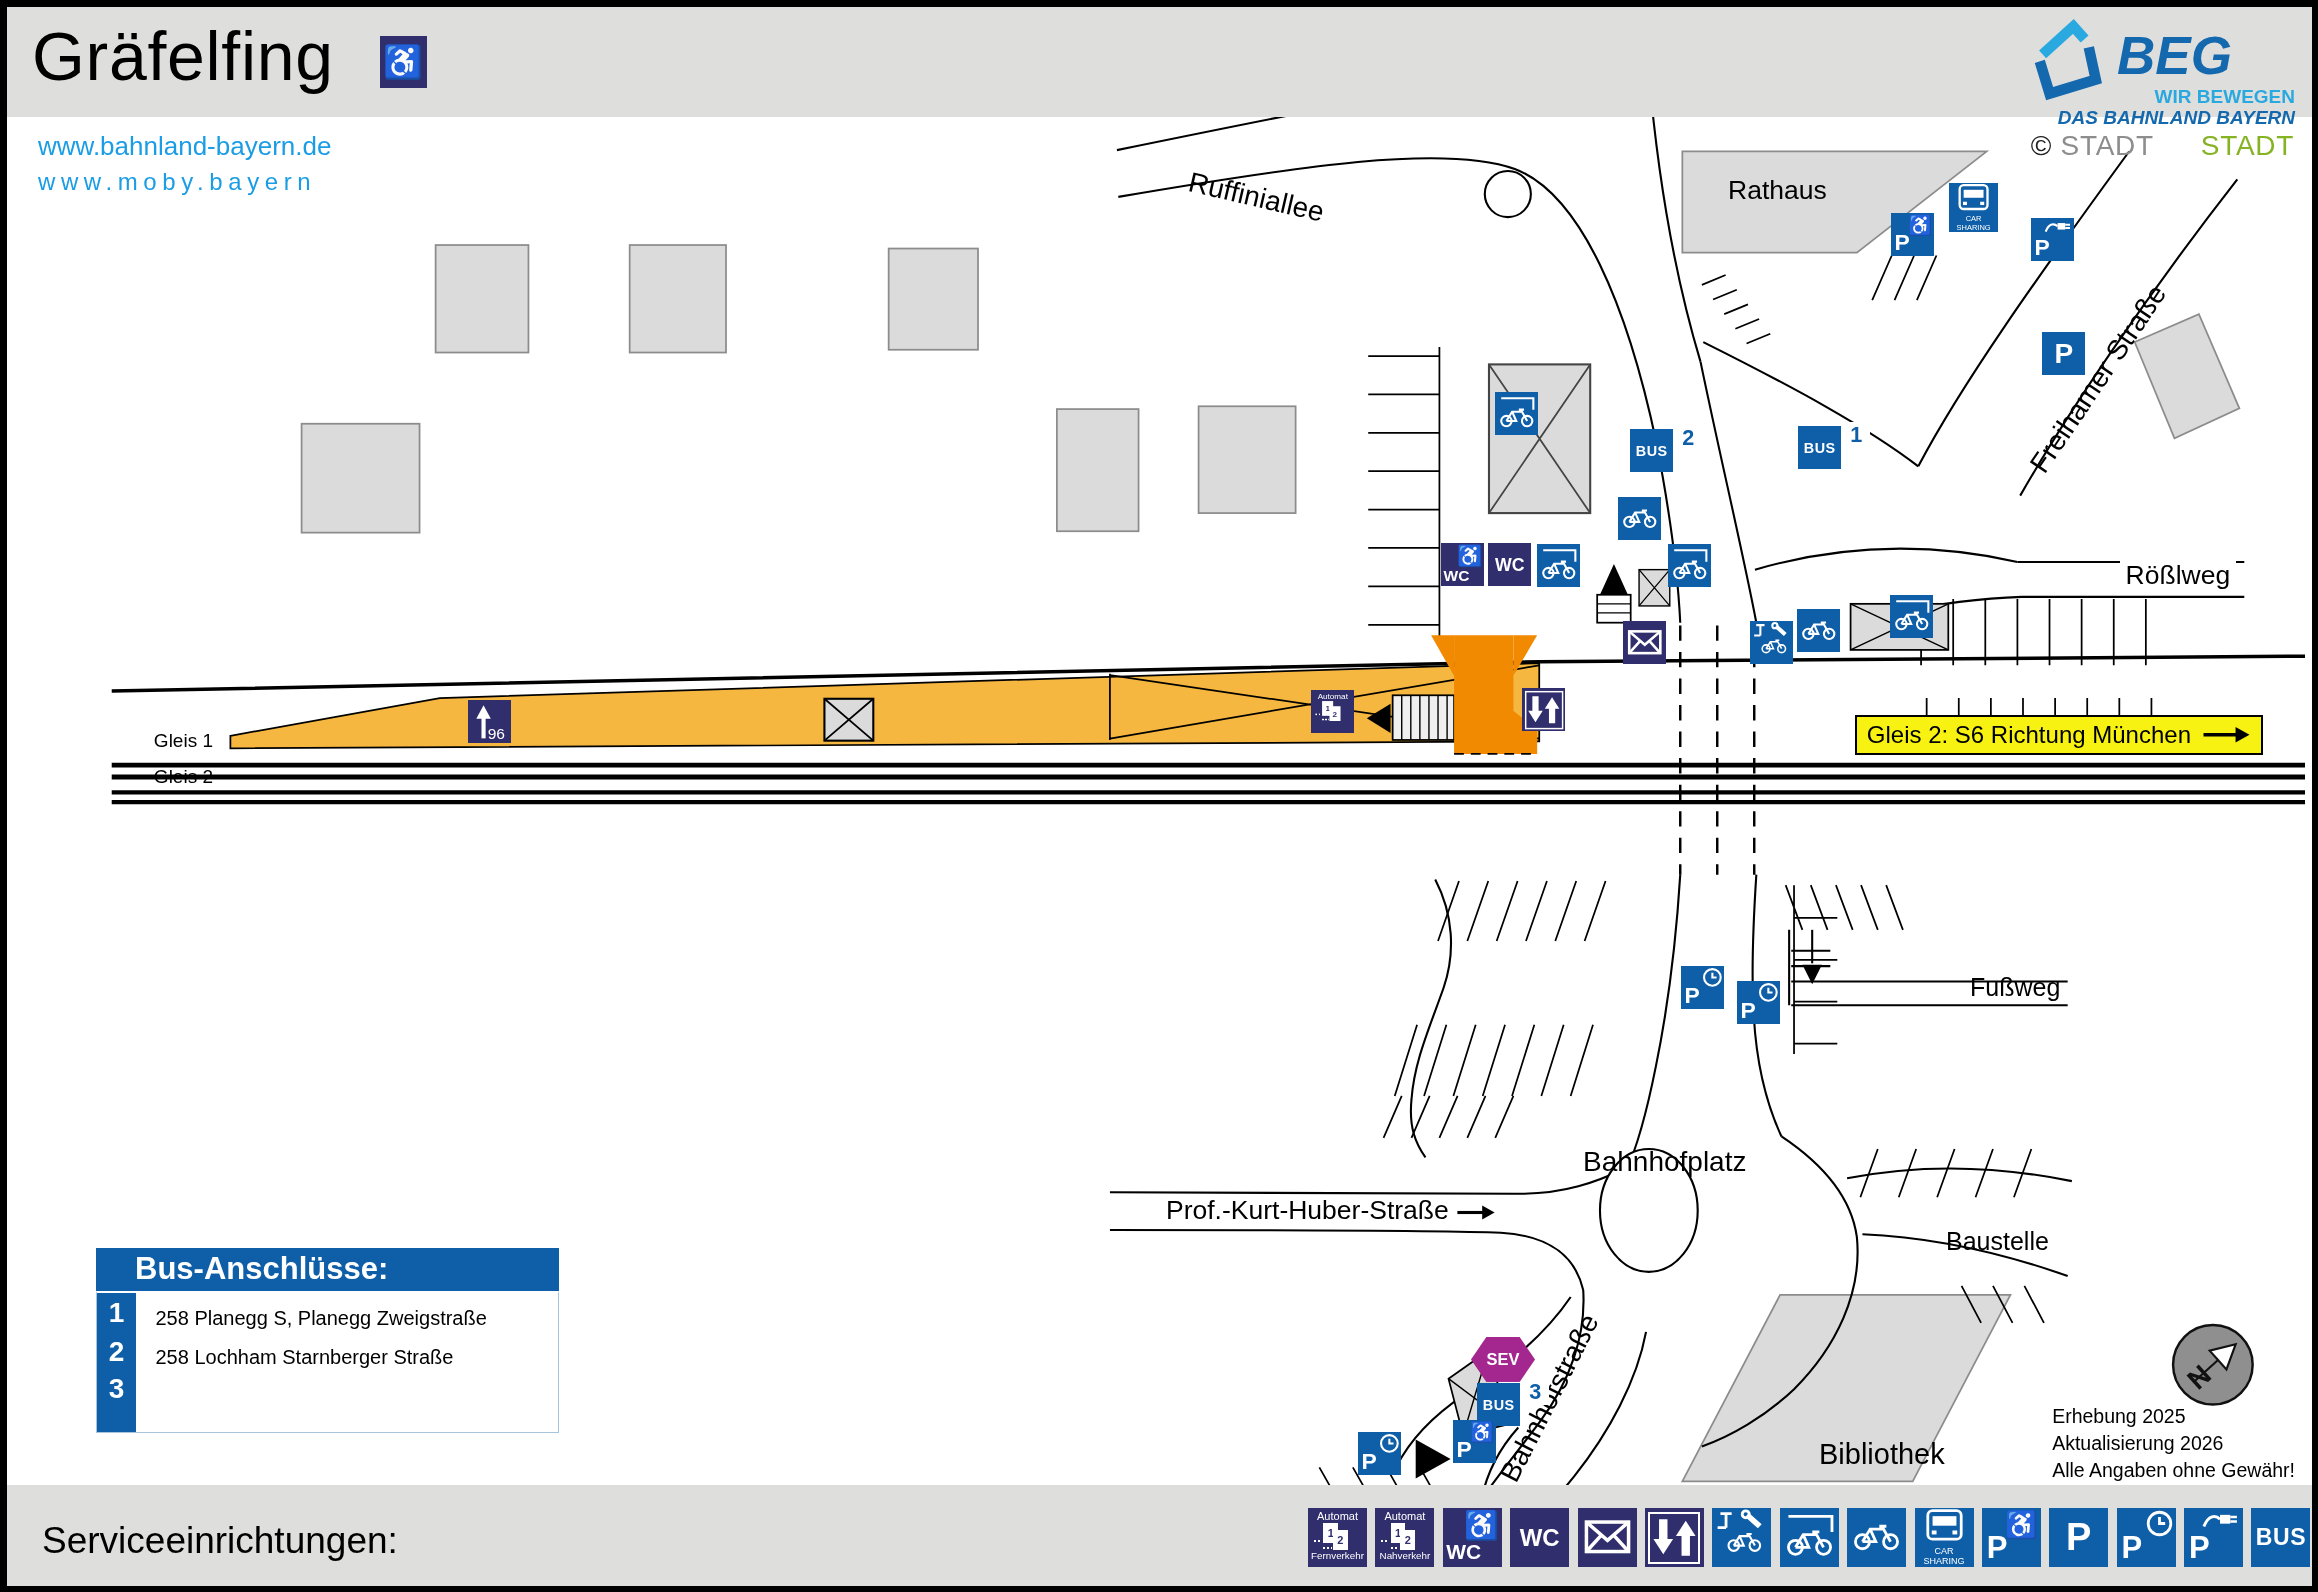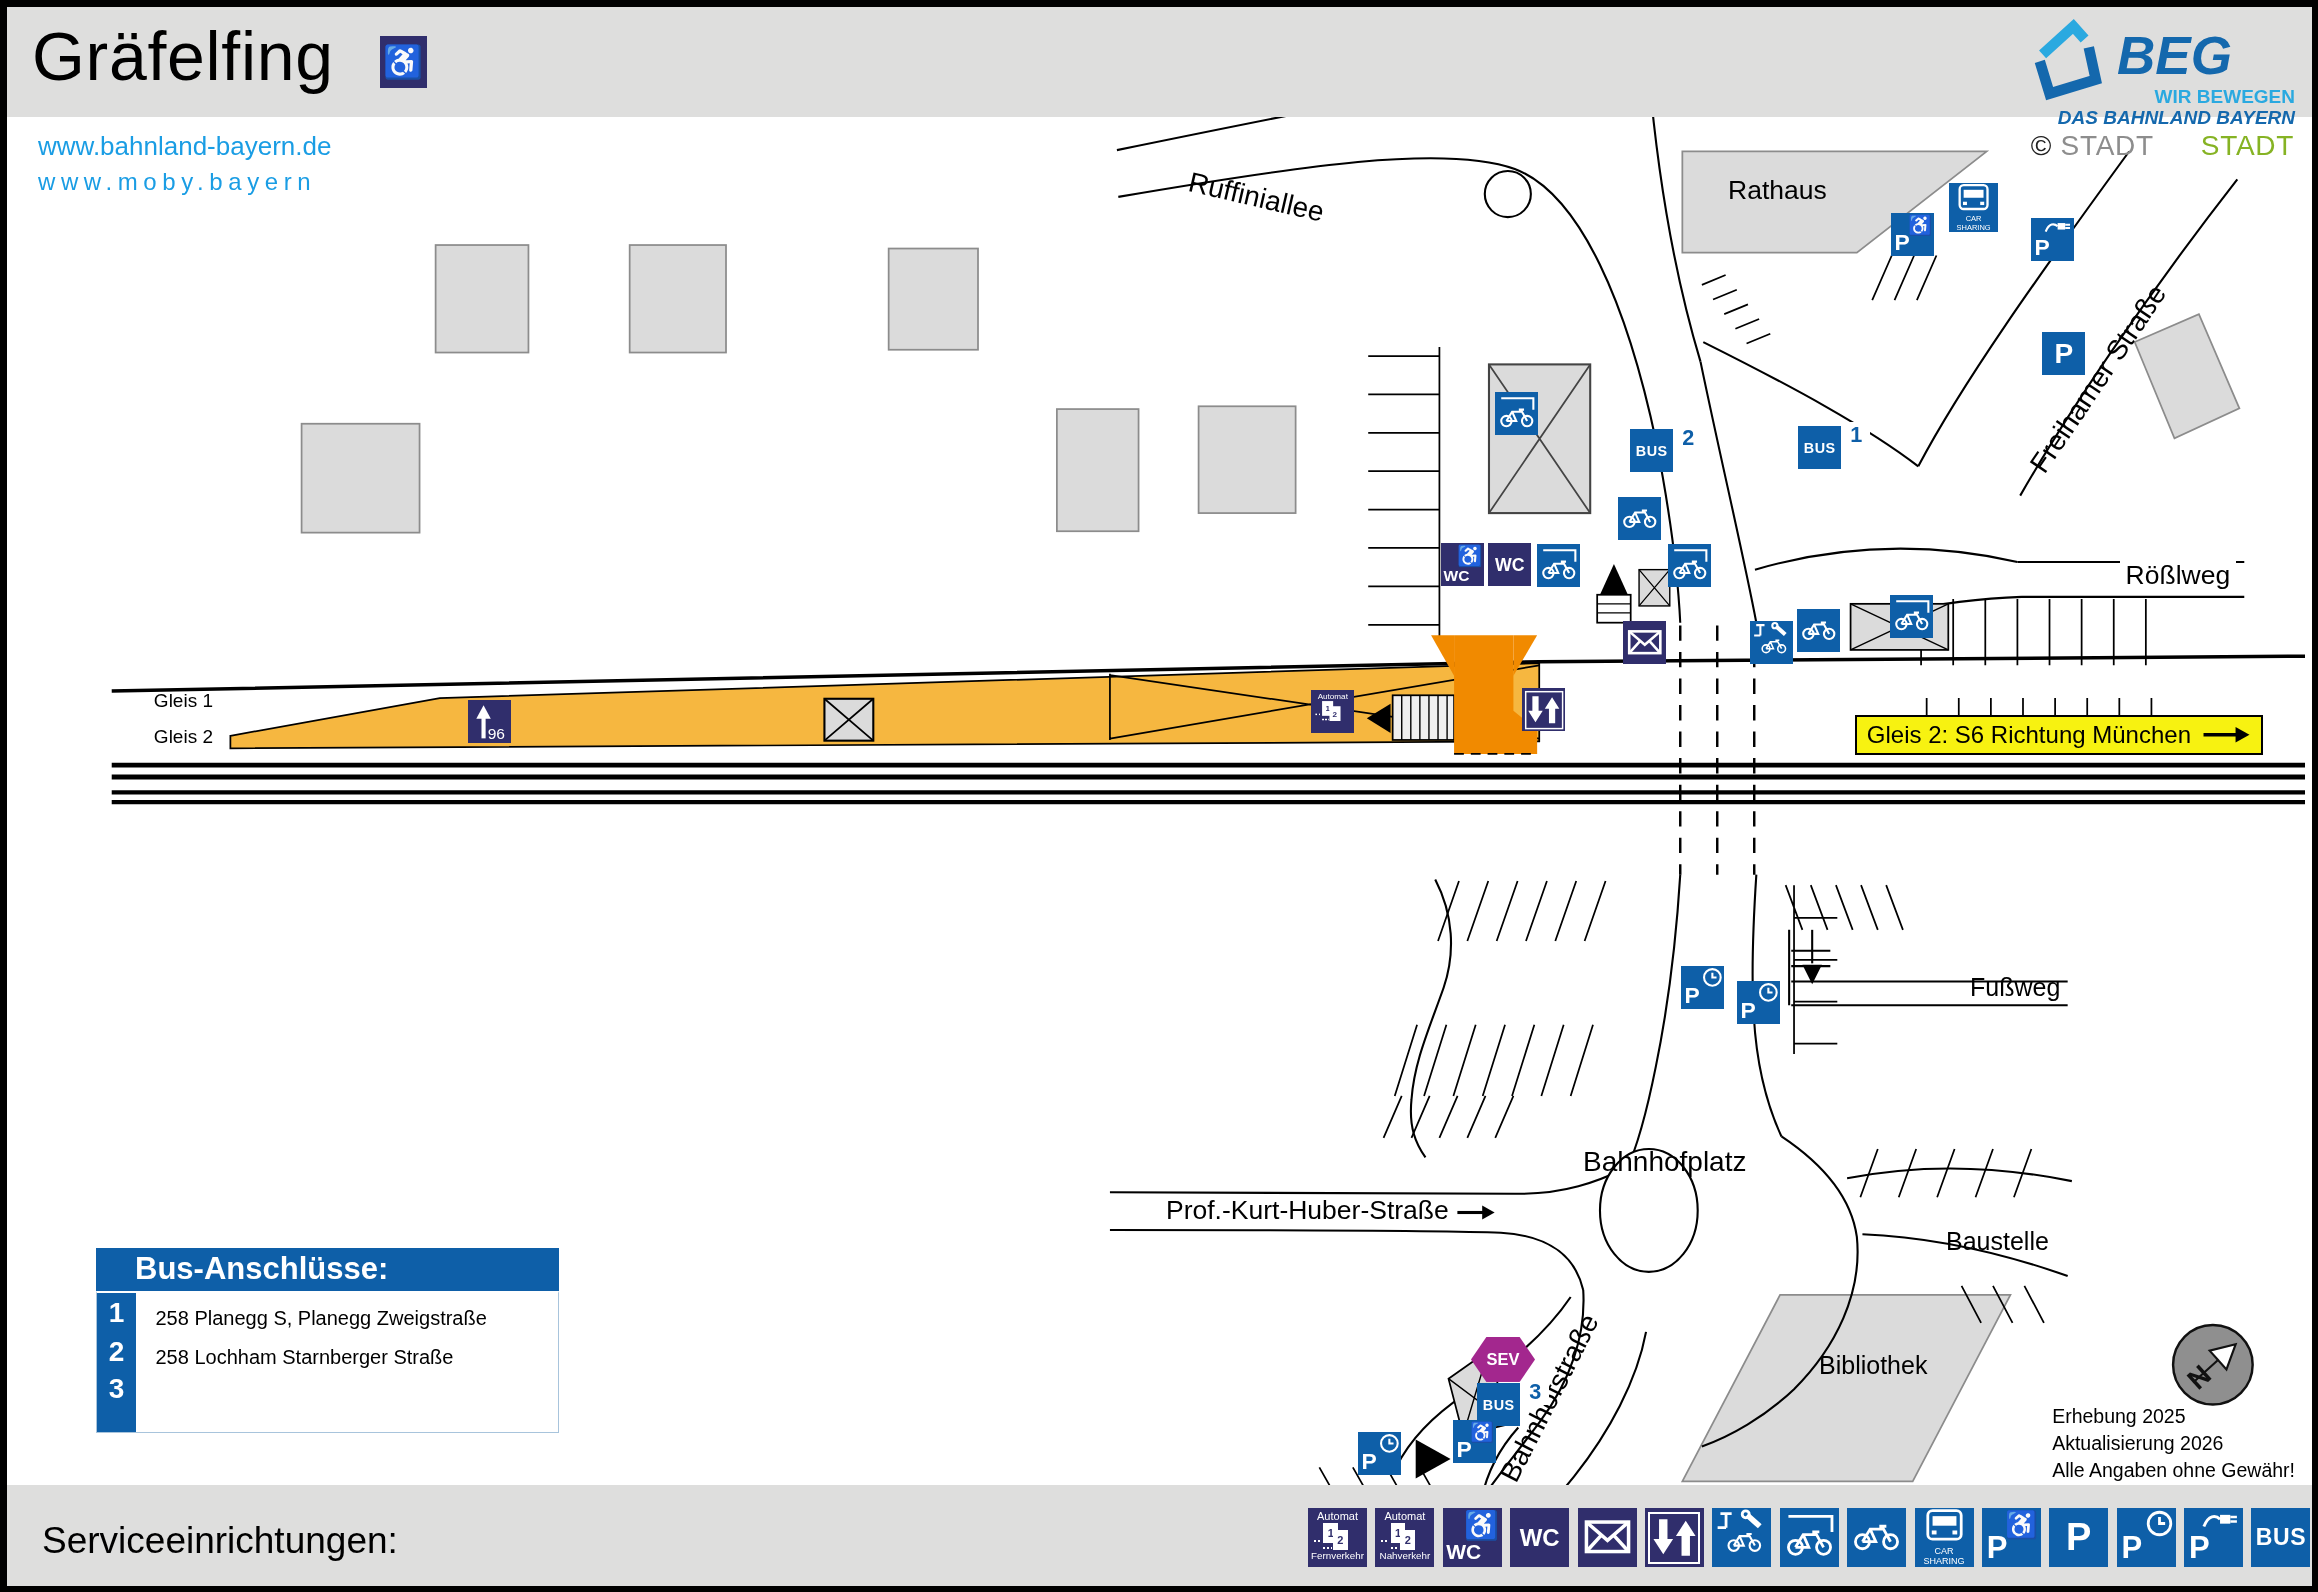--- a/index.html
+++ b/index.html
@@ -24,21 +24,21 @@
   #beg{position:absolute; right:17px; top:11px; z-index:4; width:265px; height:98px;}
   #beg .beg-name{position:absolute; left:87px; top:7px; font-size:53px; font-weight:bold; font-style:italic; color:var(--begdark);}
   #beg .tg1{position:absolute; right:0; top:68px; font-size:19px; font-weight:bold; color:var(--beglight);}
   #beg .tg2{position:absolute; right:0; top:89px; font-size:19px; font-weight:bold; font-style:italic; color:var(--begdark);}
   #credit{position:absolute; right:18px; top:123px; z-index:4; font-size:28px; letter-spacing:0.7px;}
   #credit .c{color:#222;} #credit .b1{color:var(--graytxt);} #credit .b2{color:var(--green);margin-left:47px;}
   .street-label{position:absolute; white-space:nowrap; color:#000; z-index:3;}
   .street-label.bg{background:#fff; padding:0 5.6px;}
   .dir-label{position:absolute; display:flex; align-items:center; gap:11px; background:var(--yellow); border:2.1px solid #000;
     font-size:24px; color:#000; padding:4.2px 9.8px; z-index:4; white-space:nowrap;}
-  .gleis-label{position:absolute; font-size:19px; color:#000; width:98px; text-align:right; z-index:4;}
+  .gleis-label{position:absolute; font-size:19px; color:#000; width:98px; text-align:right; z-index:4;margin-top:40px;}
   
   .mi{position:absolute; z-index:3;}
   .icon{position:relative; background:var(--blue); color:#fff; overflow:visible;}
   .icon.navy{background:var(--navy);}
   .icon .inner{position:absolute; left:0; top:0; width:59px; height:59px; transform-origin:0 0;}
   .wln{fill:none; stroke:#fff; stroke-width:4px;}
   .icon .big-p{position:absolute; left:0; top:0; width:100%; height:100%; display:flex; align-items:center; justify-content:center;
     font-size:38px; font-weight:bold;}
   .icon .small-p{position:absolute; left:4.9px; bottom:1.4px; font-size:31px; font-weight:bold;}
   .icon .tr{position:absolute; right:2.1px; top:0.7px;}
@@ -225,21 +225,21 @@
       <div class="street-label" style="left: 1721px; top: 168px; font-size: 26.5px;"><span>Rathaus</span></div>
       <div class="street-label" style="left: 2030px; top: 447px; font-size: 28px; transform: rotate(-56deg); transform-origin: 0px 50%;"><span>Freihamer Straße</span></div>
       <div class="street-label bg" style="left: 2113px; top: 553px; font-size: 26.5px;"><span>Rößlweg</span></div>
       <div class="street-label" style="left: 1963px; top: 966px; font-size: 25px;"><span>Fußweg</span></div>
       <div class="street-label" style="left: 1576px; top: 1139px; font-size: 28px;"><span>Bahnhofplatz</span></div>
       <div class="street-label" style="left: 1159px; top: 1188px; font-size: 26.5px;"><span>Prof.-Kurt-Huber-Straße</span> <svg width="40" height="17" viewBox="0 0 58 24" style="vertical-align:-2.1px">
           <path d="M2,12 H42" stroke="#000" stroke-width="4.5" fill="none"></path>
           <polygon points="38,2 38,22 56,12" fill="#000"></polygon>
         </svg></div>
       <div class="street-label" style="left: 1939px; top: 1220px; font-size: 25px;"><span>Baustelle</span></div>
-      <div class="street-label" style="left: 1812px; top: 1344px; font-size: 25px;"><span>Bibliothek</span></div>
+      <div class="street-label" style="left: 1812px; top: 1431px; font-size: 29px;"><span>Bibliothek</span></div>
       <div class="street-label" style="left: 1501px; top: 1457px; font-size: 28px; transform: rotate(-63deg); transform-origin: 0px 50%;"><span>Bahnhofstraße</span></div>
     </div>
   <div class="layer" id="icons-layer">
       <div class="mi" style="left: 1884px; top: 206px;">
         <div class="icon" style="width: 43px; height: 43px;">
           <div class="inner" style="transform: scale(0.738095);">
             <div class="small-p">P</div>
             <div class="tr whc">♿</div>
           </div>
         </div>

